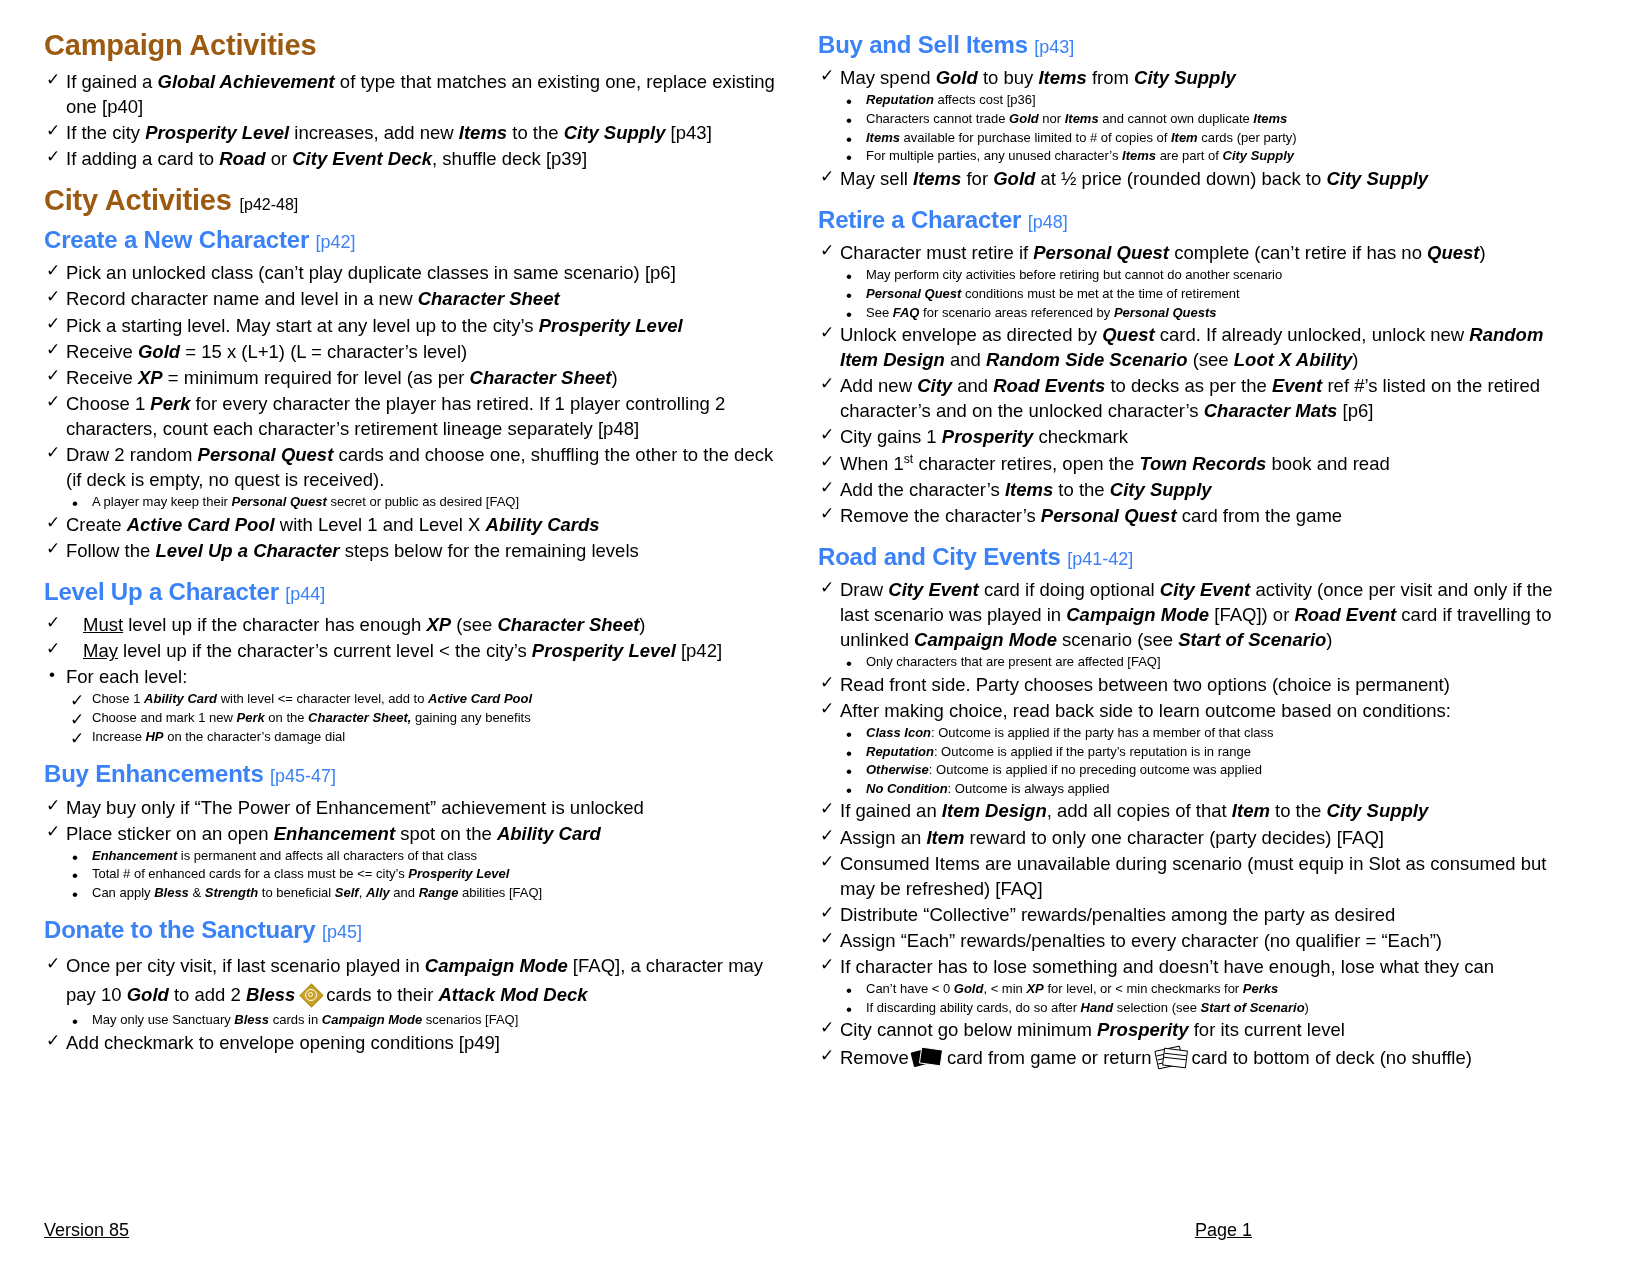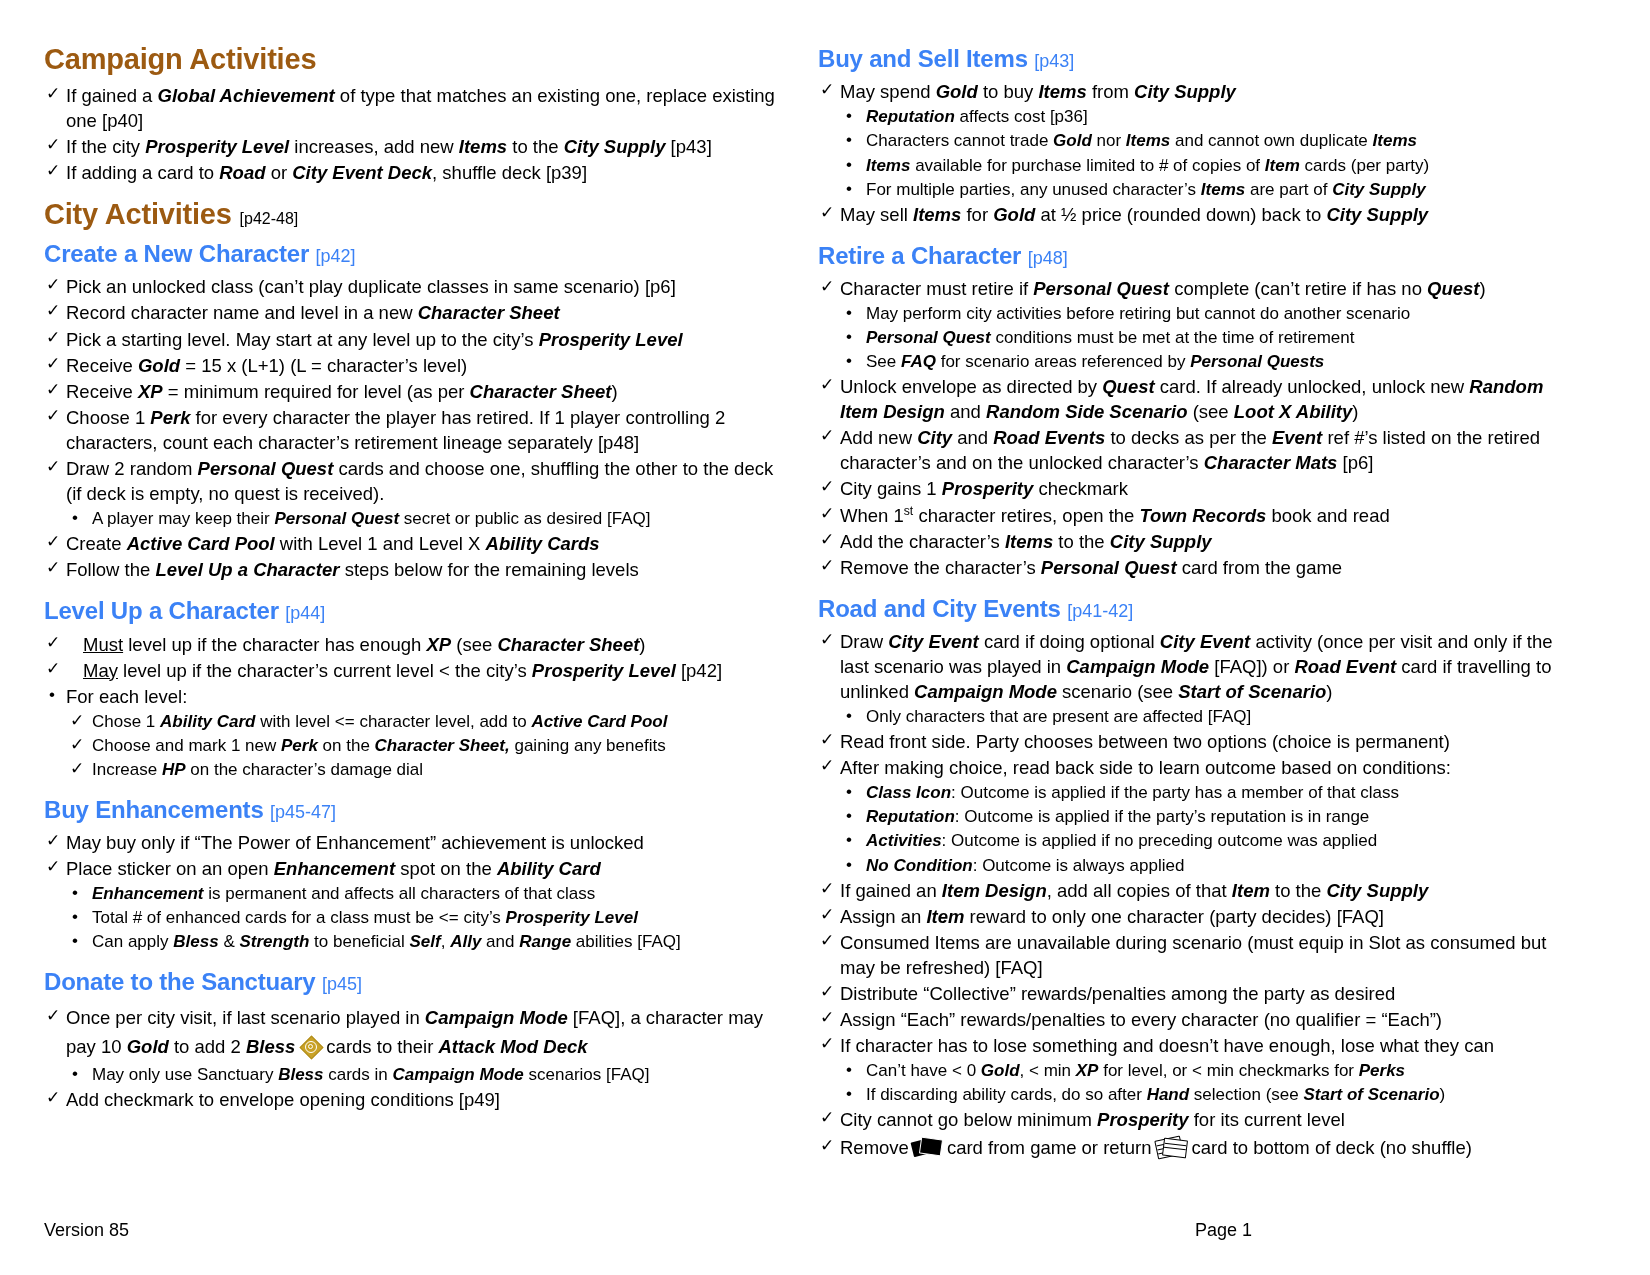--- a/index.html
+++ b/index.html
@@ -13,21 +13,21 @@
     font-family: "Liberation Sans", sans-serif;
     color: #000000;
     position: relative;
     overflow: hidden;
   }
   .page {
     position: relative;
     width: 1304px;
     height: 1275px;
     box-sizing: border-box;
-    padding: 44px 52px 0 44px;
+    padding: 30px 52px 0 44px;
   }
   .columns {
     display: flex;
     gap: 34px;
     align-items: flex-start;
   }
   .col {
     width: 740px;
     flex: 0 0 740px;
   }
@@ -95,21 +95,21 @@
     left: 5px;
     top: -1px;
     font-size: 17px;
   }
   ul.lvl2 {
     margin: 0 0 0 0;
   }
   ul.lvl2 > li {
     position: relative;
     padding-left: 48px;
-    font-size: 17px;
+    font-size: 13px;
     line-height: 1.355;
     margin: 0 0 1px 0;
   }
   ul.lvl2 > li.bullet::before {
     content: "\2022";
     position: absolute;
     left: 28px;
     top: -1px;
     font-size: 17px;
   }
@@ -234,20 +234,21 @@
   
   .footer {
     position: absolute;
     left: 44px;
     right: 52px;
     bottom: 34px;
     display: flex;
     justify-content: space-between;
     font-size: 18px;
     color: #000;
+    text-decoration: underline;
   }
 </style>
 </head>
 <body>
 
 <div class="page">
   <div class="columns">
 
     <div class="col">
 
@@ -389,21 +390,21 @@
       <ul class="lvl2">
         <li class="bullet">Only characters that are present are affected [FAQ]</li>
       </ul>
       <ul class="lvl1">
         <li class="check">Read front side. Party chooses between two options (choice is permanent)</li>
         <li class="check">After making choice, read back side to learn outcome based on conditions:</li>
       </ul>
       <ul class="lvl2">
         <li class="bullet"><b>Class Icon</b>: Outcome is applied if the party has a member of that class</li>
         <li class="bullet"><b>Reputation</b>: Outcome is applied if the party’s reputation is in range</li>
-        <li class="bullet"><b>Activities</b>: Outcome is applied if no preceding outcome was applied</li>
+        <li class="bullet"><b>Otherwise</b>: Outcome is applied if no preceding outcome was applied</li>
         <li class="bullet"><b>No Condition</b>: Outcome is always applied</li>
       </ul>
       <ul class="lvl1">
         <li class="check">If gained an <b>Item Design</b>, add all copies of that <b>Item</b> to the <b>City Supply</b></li>
         <li class="check">Assign an <b>Item</b> reward to only one character (party decides) [FAQ]</li>
         <li class="check">Consumed Items are unavailable during scenario (must equip in Slot as consumed but may be refreshed) [FAQ]</li>
         <li class="check">Distribute “Collective” rewards/penalties among the party as desired</li>
         <li class="check">Assign “Each” rewards/penalties to every character (no qualifier = “Each”)</li>
         <li class="check">If character has to lose something and doesn’t have enough, lose what they can</li>
       </ul>

